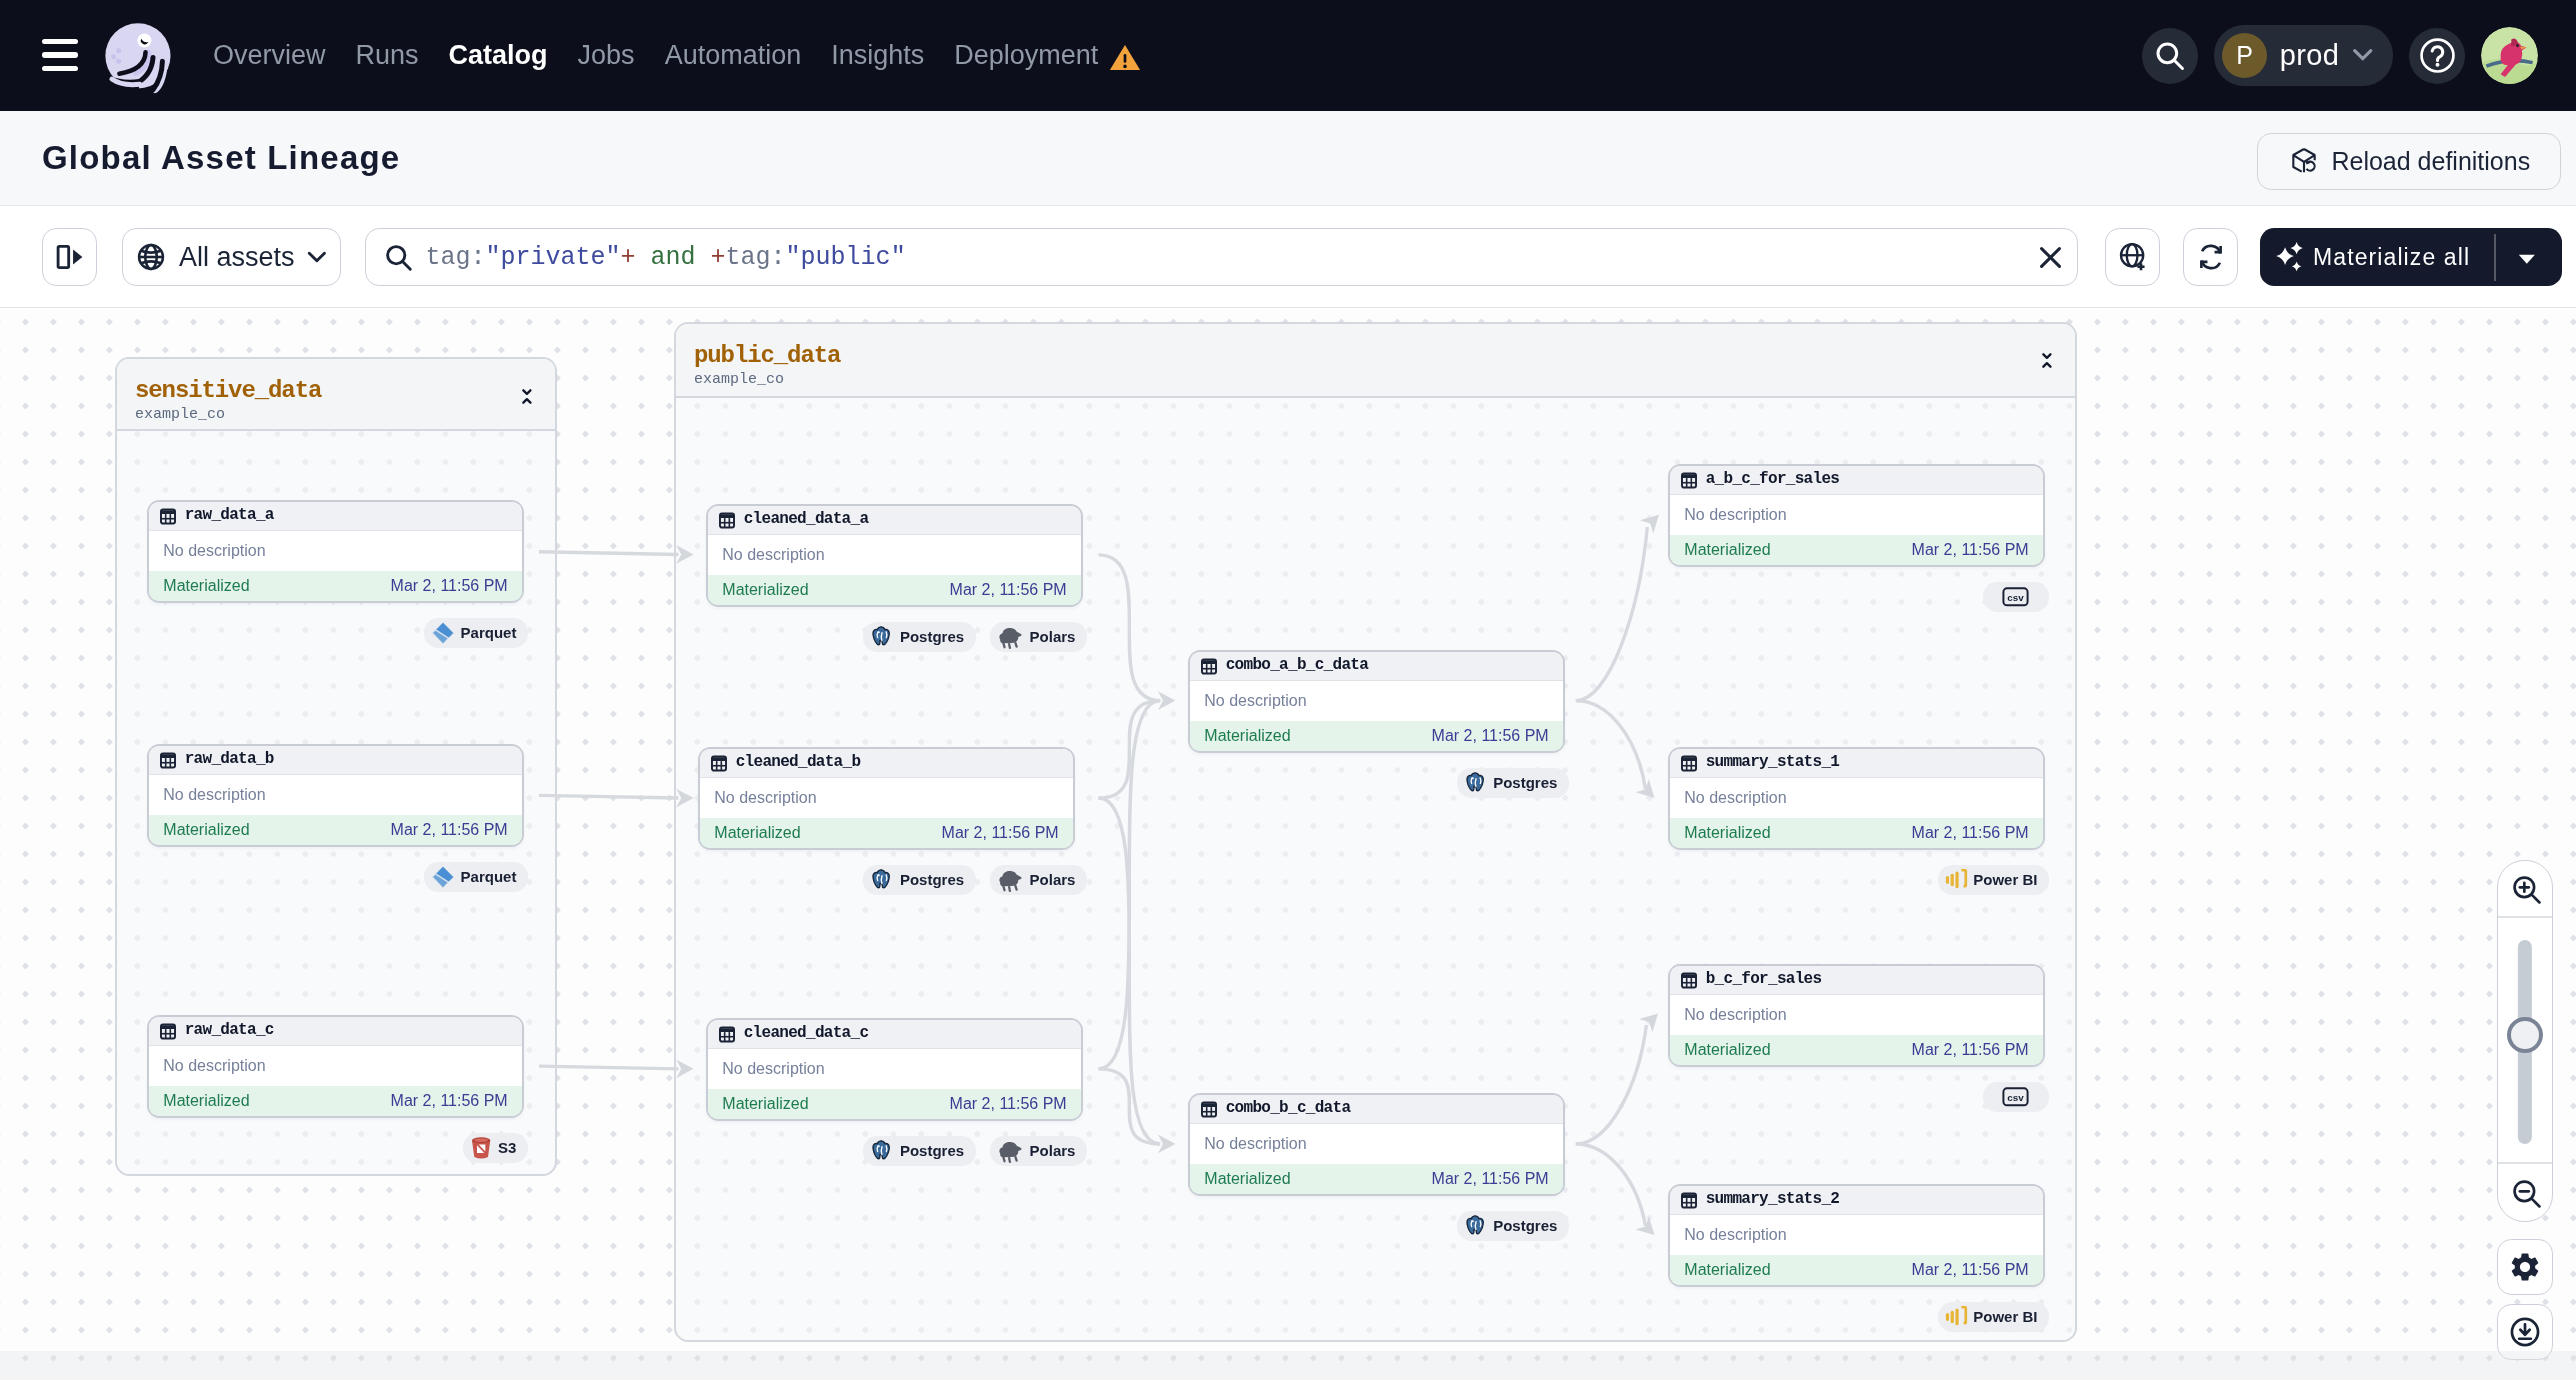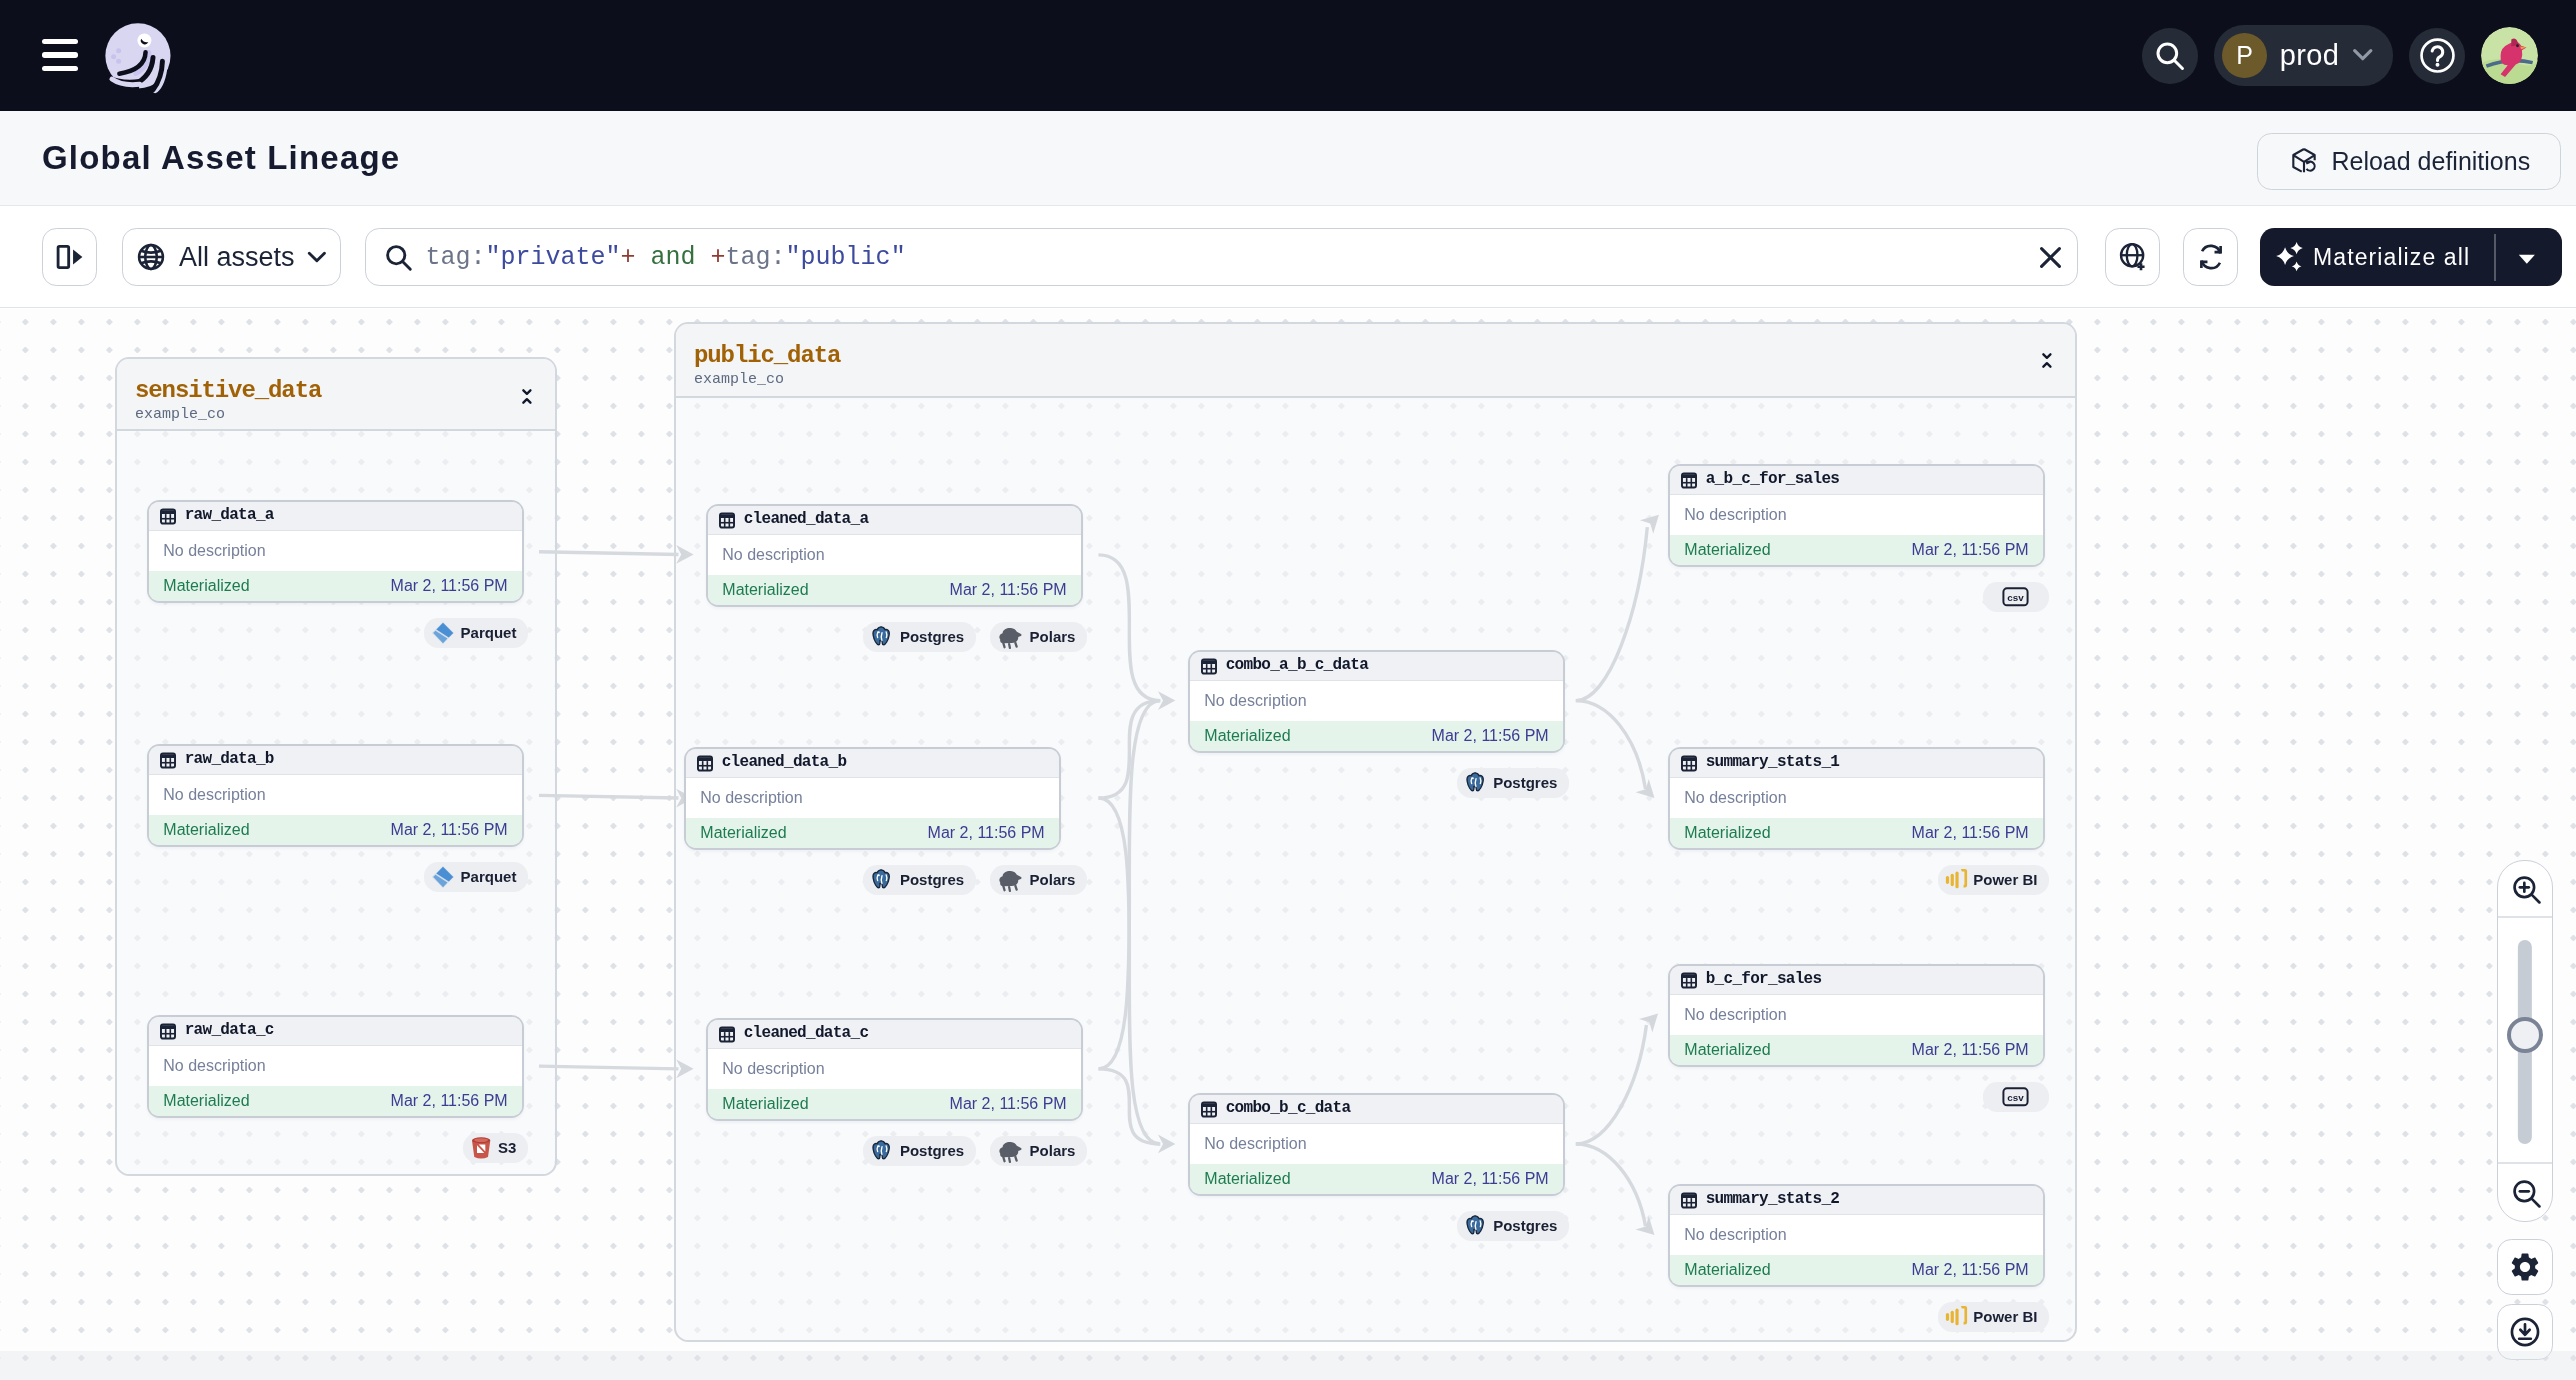--- a/index.html
+++ b/index.html
@@ -83,20 +83,35 @@
       <circle cx="15.2" cy="31.9" r="2.8" fill="#c7c3ec"></circle>
         <circle cx="9.6" cy="38.6" r="2.8" fill="#c7c3ec"></circle>
         <circle cx="15.2" cy="43.5" r="2.8" fill="#c7c3ec"></circle>
       <path d="M49 33.5 Q50.5 49 34 57.5" stroke="#c9c5ee" stroke-width="5" fill="none" stroke-linecap="round"></path>
       <path d="M45.2 33.5 Q44.5 53 16 57.5" stroke="#0c0f1b" stroke-width="5" fill="none" stroke-linecap="round"></path>
       <path d="M53.5 39.5 Q52 60 33 69.5" stroke="#0c0f1b" stroke-width="5.5" fill="none" stroke-linecap="round"></path>
       <path d="M64 43.5 Q63.5 62 53.5 75.5" stroke="#0c0f1b" stroke-width="5.5" fill="none" stroke-linecap="round"></path>
       <path d="M2 59 Q20 66.5 38 63.5 L38 80 L0 80 Z" fill="#0c0f1b"></path>
       <path d="M7.7 63.5 Q19 71.5 38.7 69.3" stroke="#d8d6f1" stroke-width="5.5" fill="none" stroke-linecap="round"></path>
     </svg>
+  </div>
+  <div class="navlinks">
+    <a>Overview</a>
+      <a>Runs</a>
+      <a class="active">Catalog</a>
+      <a>Jobs</a>
+      <a>Automation</a>
+      <a>Insights</a>
+    <a style="display:flex;align-items:center;gap:9px;">Deployment
+      <svg class="warn" width="32" height="29" viewBox="0 0 36 32">
+          <path d="M18 2 L35 30 L1 30 Z" fill="#f2a33c"></path>
+          <rect x="16.5" y="12" width="3" height="10" rx="1.5" fill="#0c0f1b"></rect>
+          <circle cx="18" cy="26" r="2" fill="#0c0f1b"></circle>
+        </svg>
+    </a>
   </div>
   <div class="nav-right">
     <div class="circbtn">
       <svg width="32" height="32" viewBox="0 0 36 36">
           <circle cx="15" cy="15" r="10.5" fill="none" stroke="#fff" stroke-width="3.4"></circle>
           <line x1="23" y1="23" x2="32" y2="32" stroke="#fff" stroke-width="3.4" stroke-linecap="round"></line>
         </svg>
     </div>
     <div class="prodchip">
       <div class="pcirc">P</div>
@@ -309,21 +324,21 @@
           <line x1="11.6" y1="6.8" x2="11.6" y2="17.4" stroke="#1b2336" stroke-width="1.8"></line>
         </svg>
         <span class="nname">cleaned_data_a</span>
       </div>
     <div class="ndesc">No description</div>
     <div class="nfoot">
         <span class="mat">Materialized</span>
         <span class="date">Mar 2, 11:56 PM</span>
       </div>
   </div>
-  <div class="node" style="left:684px; top:438px;">
+  <div class="node" style="left:698px; top:438px;">
     <div class="nhead">
         <svg class="gicon" width="16" height="17" viewBox="0 0 18 19">
           <rect x="1.1" y="1.6" width="15.8" height="15.8" rx="2.2" fill="none" stroke="#1b2336" stroke-width="2.2"></rect>
           <path d="M2 2.4 h14 a1 1 0 0 1 1 1 v3.4 h-16 v-3.4 a1 1 0 0 1 1 -1 z" fill="#1b2336"></path>
           <line x1="1.1" y1="12" x2="16.9" y2="12" stroke="#1b2336" stroke-width="1.8"></line>
           <line x1="6.4" y1="6.8" x2="6.4" y2="17.4" stroke="#1b2336" stroke-width="1.8"></line>
           <line x1="11.6" y1="6.8" x2="11.6" y2="17.4" stroke="#1b2336" stroke-width="1.8"></line>
         </svg>
         <span class="nname">cleaned_data_b</span>
       </div>

